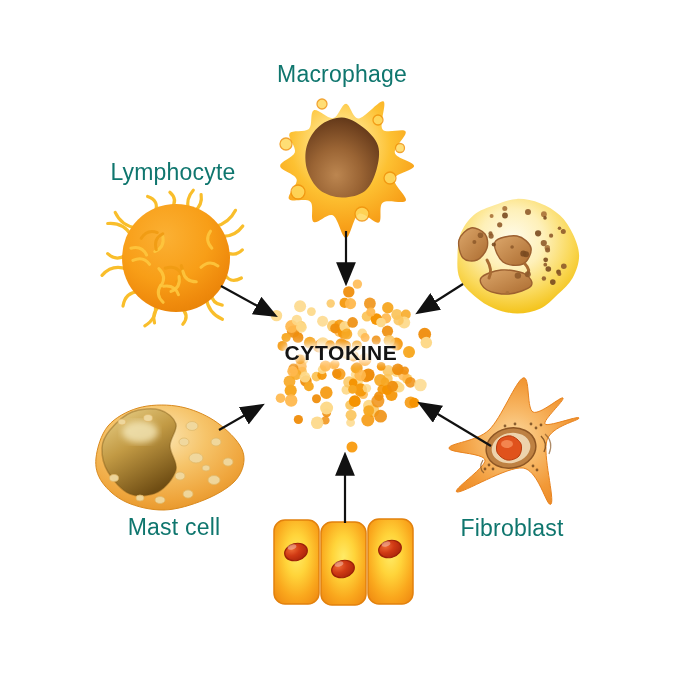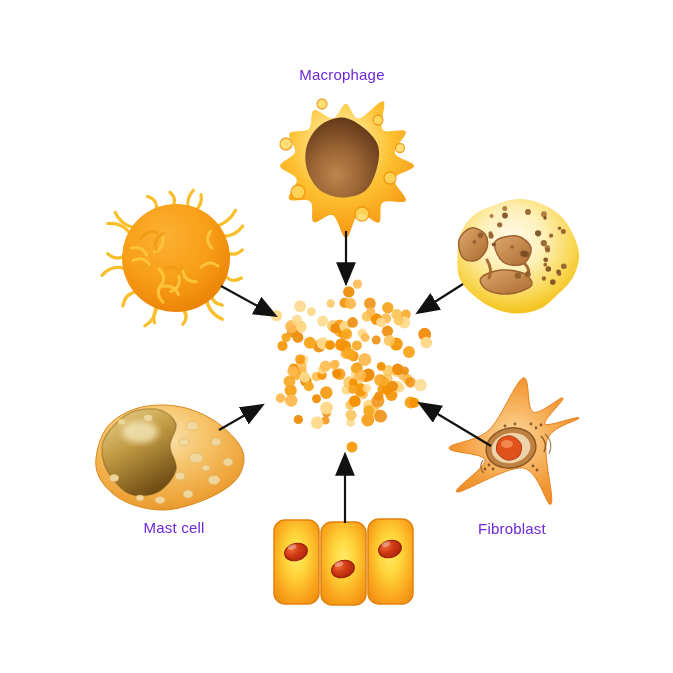--- a/index.html
+++ b/index.html
@@ -4,21 +4,21 @@
 <style>
   html,body{margin:0;padding:0;background:#fff;}
   .canvas{
     position:relative;width:673px;height:673px;background:#ffffff;overflow:hidden;
     font-family:"Liberation Sans",sans-serif;
   }
   .layer{position:absolute;left:0;top:0;pointer-events:none;}
   svg.cell{position:absolute;overflow:visible;}
   .cell-label{
     position:absolute;transform:translate(-50%,-50%);
-    font-size:15px;color:#6d28d9;white-space:nowrap;letter-spacing:.2px;
+    font-size:23px;color:#0f766e;white-space:nowrap;letter-spacing:.2px;
   }
   .center-label{
     position:absolute;transform:translate(-50%,-50%);
     font-size:21px;font-weight:700;color:#141414;letter-spacing:.6px;white-space:nowrap;
     text-shadow:0 0 4px #fff,0 0 7px #fff,0 0 10px #fff,0 0 14px #fff;
     z-index:6;
   }
 </style>
 </head>
 <body>
@@ -408,15 +408,17 @@
     </defs>
     <line x1="346" y1="231" x2="346" y2="282" stroke="#111" stroke-width="2.2" marker-end="url(#ah)"></line>
     <line x1="221" y1="286" x2="274" y2="315" stroke="#111" stroke-width="2.2" marker-end="url(#ah)"></line>
     <line x1="463" y1="284" x2="419" y2="312" stroke="#111" stroke-width="2.2" marker-end="url(#ah)"></line>
     <line x1="219" y1="430" x2="261" y2="406" stroke="#111" stroke-width="2.2" marker-end="url(#ah)"></line>
     <line x1="491" y1="446" x2="421" y2="404" stroke="#111" stroke-width="2.2" marker-end="url(#ah)"></line>
     <line x1="345" y1="523" x2="345" y2="456" stroke="#111" stroke-width="2.2" marker-end="url(#ah)"></line>
   </svg>
 
   <div class="cell-label" style="left:342px;top:74px;z-index:4">Macrophage</div>
+  <div class="cell-label" style="left:173px;top:172px;z-index:4">Lymphocyte</div>
   <div class="cell-label" style="left:512px;top:528px;z-index:4">Fibroblast</div>
   <div class="cell-label" style="left:174px;top:527px;z-index:4">Mast cell</div>
+  <div class="center-label" style="left:341px;top:353px">CYTOKINE</div>
 </div>
 
 </body></html>

